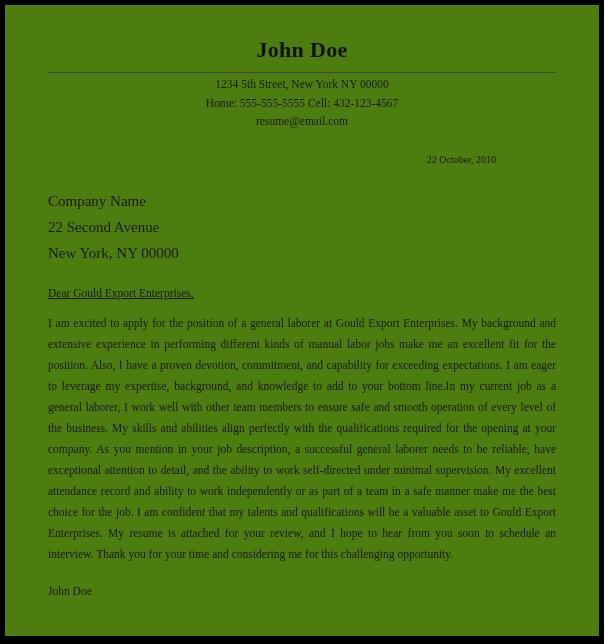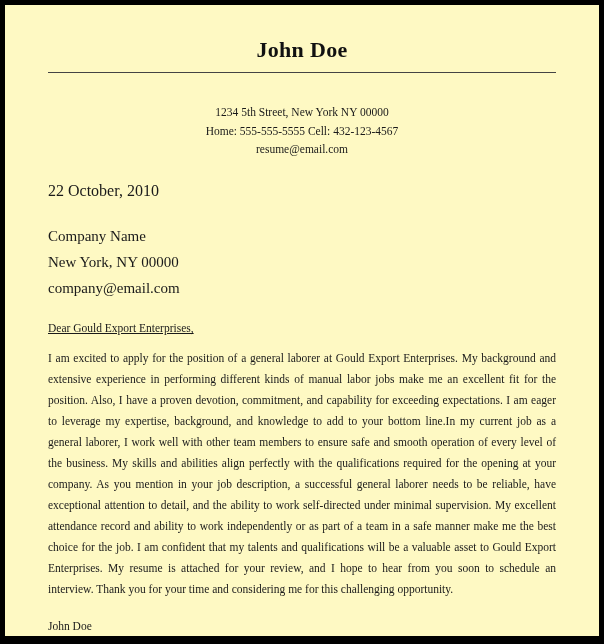--- a/index.html
+++ b/index.html
@@ -20,21 +20,21 @@
     border-top: 5px solid #000000;
     border-left: 5px solid #000000;
     border-right: 5px solid #000000;
     border-bottom: 8px solid #000000;
     background: #ffffff;
   }
   .page {
     box-sizing: border-box;
     width: 100%;
     height: 100%;
-    background: #fef9c3;
+    background: #4d7c0f;
     padding: 0 43px;
     position: relative;
   }
   .letter-name {
     text-align: center;
     font-size: 22px;
     font-weight: bold;
     color: #111111;
     letter-spacing: 0.3px;
     padding-top: 33px;
@@ -43,28 +43,29 @@
   .name-rule {
     border: 0;
     border-top: 1px solid #444444;
     margin: 10px 0 0 0;
     height: 0;
   }
   .contact-block {
     text-align: center;
     font-size: 11.5px;
     color: #1a1a1a;
-    margin-top: 30px;
+    margin-top: 2px;
     line-height: 1.62;
   }
   .contact-line {
     display: block;
   }
   .date-line {
-    font-size: 16px;
+    text-align: right;
+    font-size: 10px;
     color: #1a1a1a;
     margin-top: 23px;
     padding-right: 60px;
   }
   .recipient-block {
     margin-top: 24px;
     font-size: 15px;
     color: #1a1a1a;
     line-height: 1.72;
   }
@@ -104,22 +105,22 @@
     <div class="contact-block">
       <span class="contact-line">1234 5th Street, New York NY 00000</span>
       <span class="contact-line">Home: 555-555-5555 Cell: 432-123-4567</span>
       <span class="contact-line">resume@email.com</span>
     </div>
 
     <div class="date-line">22 October, 2010</div>
 
     <div class="recipient-block">
       <span class="recipient-line">Company Name</span>
+      <span class="recipient-line">22 Second Avenue</span>
       <span class="recipient-line">New York, NY 00000</span>
-      <span class="recipient-line">company@email.com</span>
     </div>
 
     <div class="salutation">Dear Gould Export Enterprises,</div>
 
     <div class="body-paragraph">I am excited to apply for the position of a general laborer at Gould Export Enterprises. My background and extensive experience in performing different kinds of manual labor jobs make me an excellent fit for the position. Also, I have a proven devotion, commitment, and capability for exceeding expectations. I am eager to leverage my expertise, background, and knowledge to add to your bottom line.In my current job as a general laborer, I work well with other team members to ensure safe and smooth operation of every level of the business. My skills and abilities align perfectly with the qualifications required for the opening at your company. As you mention in your job description, a successful general laborer needs to be reliable, have exceptional attention to detail, and the ability to work self-directed under minimal supervision. My excellent attendance record and ability to work independently or as part of a team in a safe manner make me the best choice for the job. I am confident that my talents and qualifications will be a valuable asset to Gould Export Enterprises. My resume is attached for your review, and I hope to hear from you soon to schedule an interview. Thank you for your time and considering me for this challenging opportunity.</div>
 
     <div class="signature">John Doe</div>
 
   </div>
 </div>

